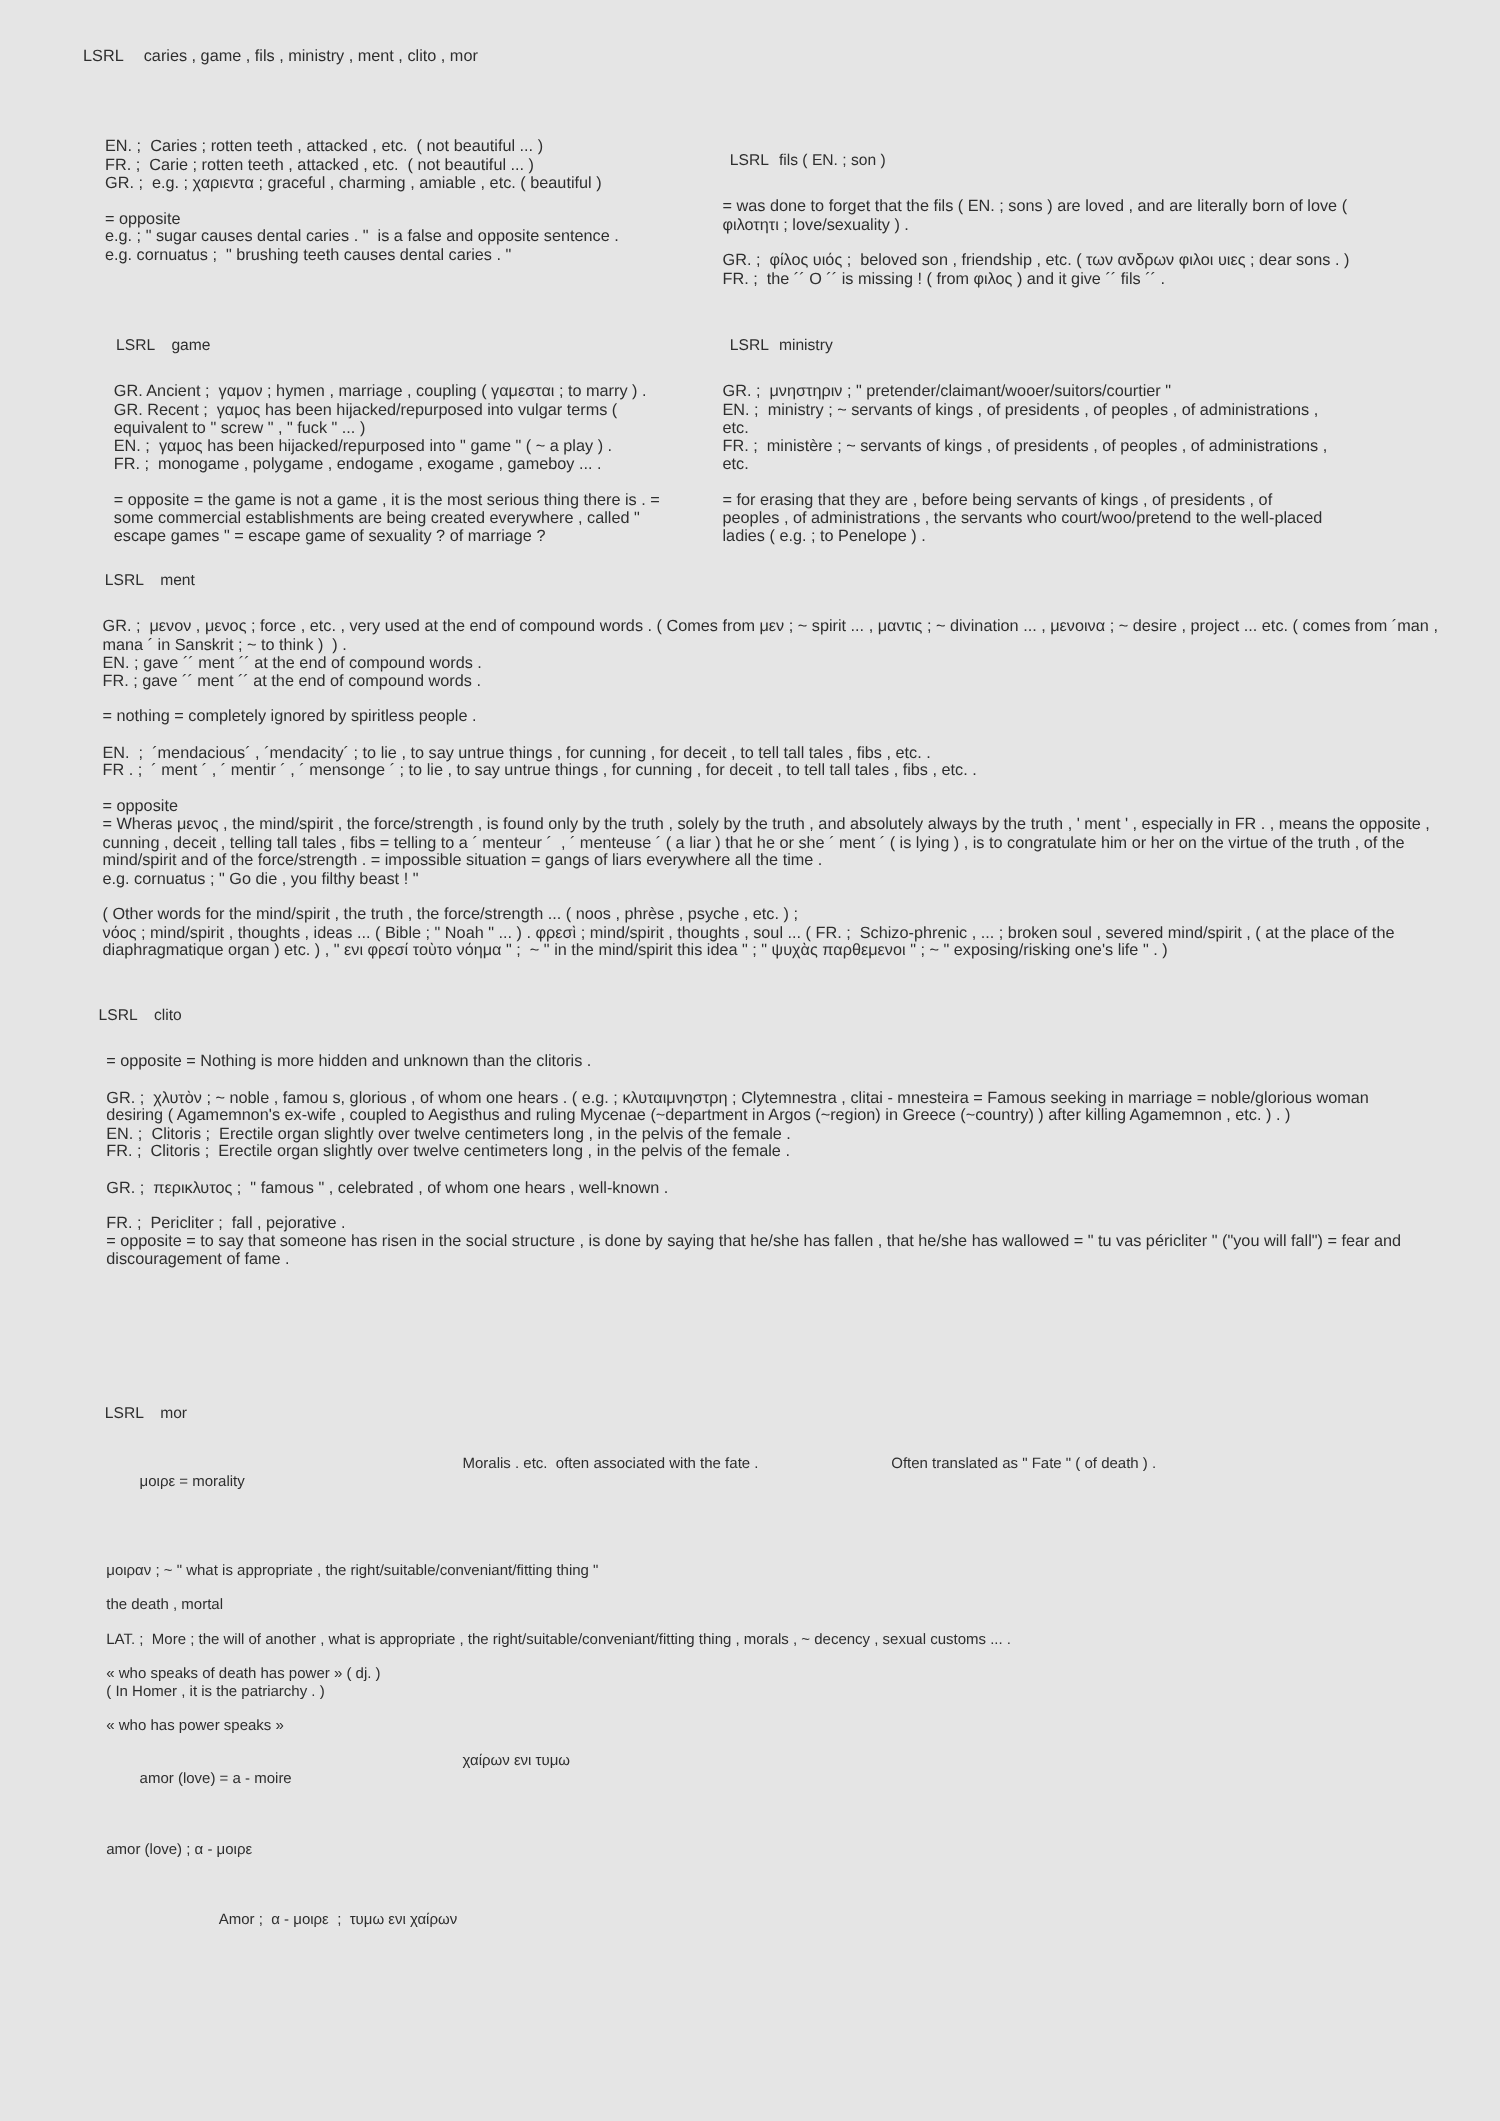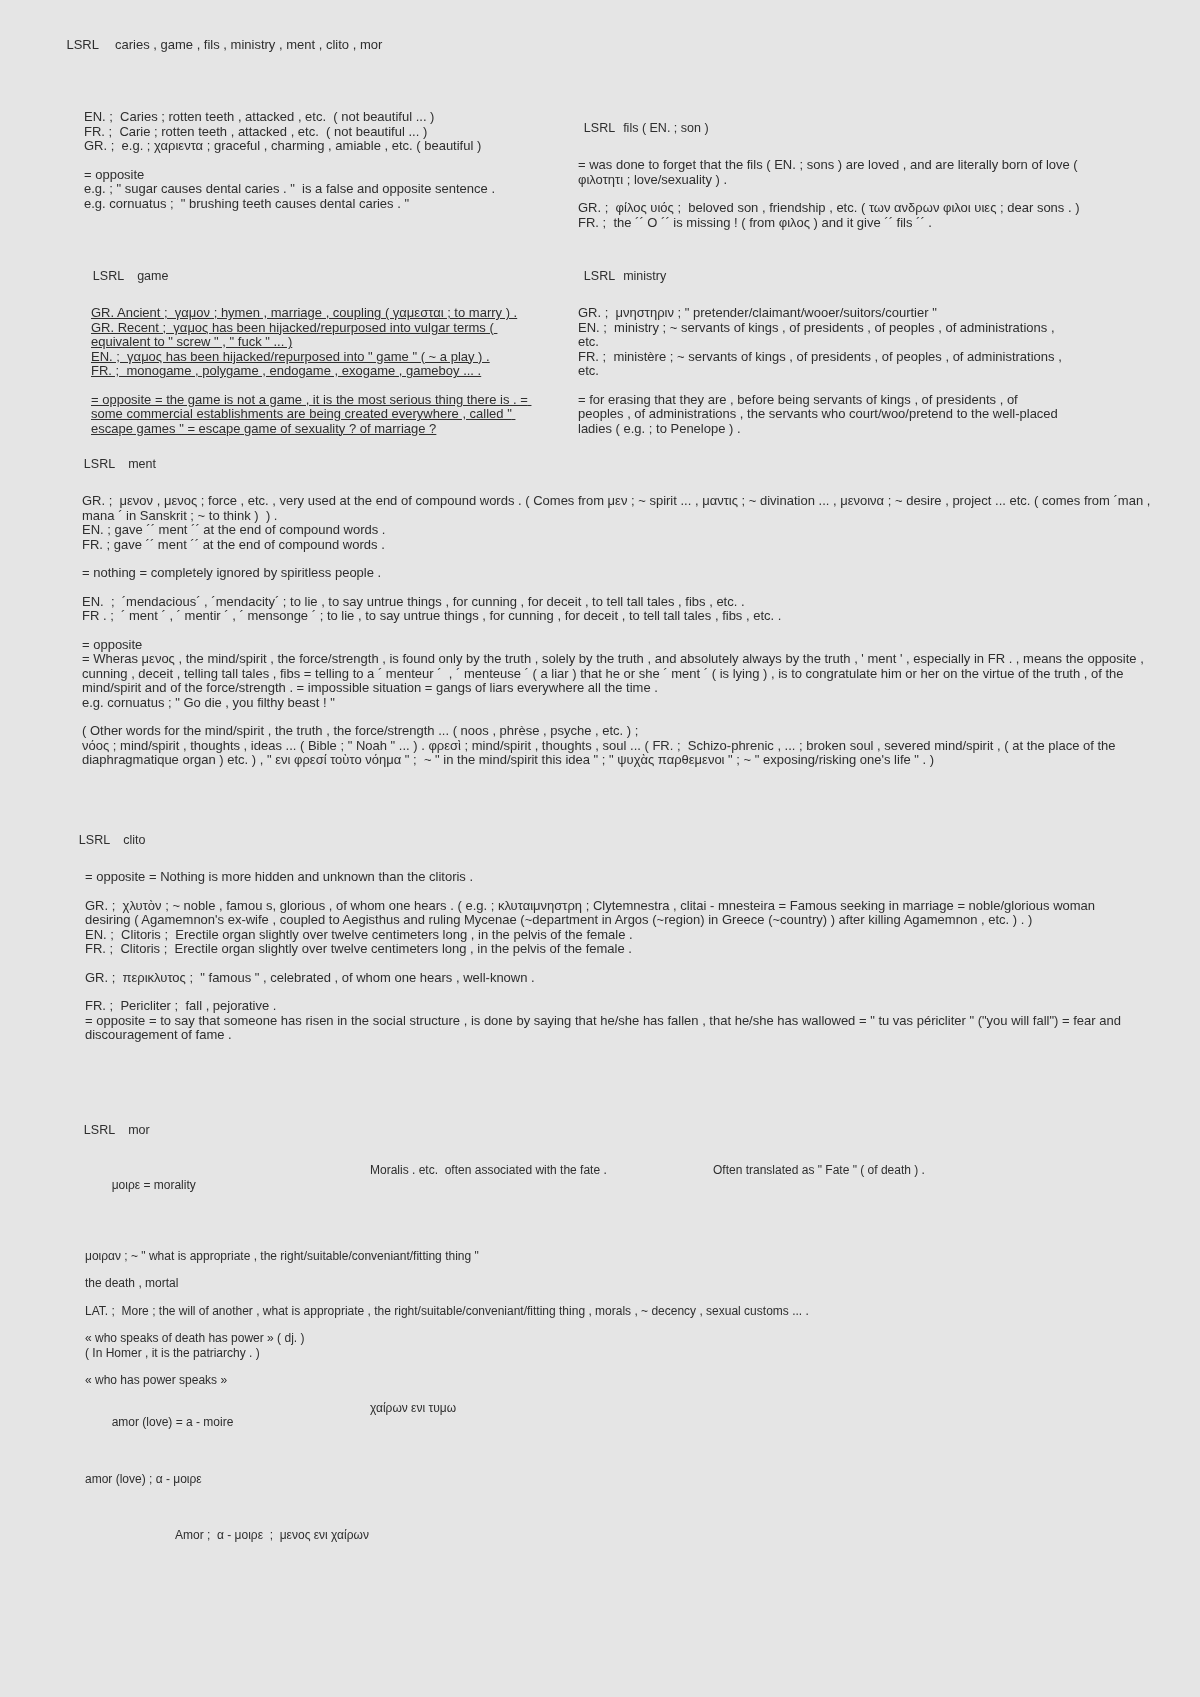--- a/index.html
+++ b/index.html
@@ -35,28 +35,28 @@
   .sec-content { margin-top: 7px; }
   .sec-content p {
     margin: 0 0 14px 0;
     font-size: 13px;
     line-height: 14.5px;
     white-space: pre-wrap;
   }
   .c-caries   { left: 63px;  top: 103px; width: 470px; }
   .c-caries .sec-content { margin-left: 21px; width: 455px; }
   .c-game     { left: 72px;  top: 254px; width: 470px; }
-  .c-game .sec-content { margin-left: 19px; width: 450px; text-decoration: underline; }
+  .c-game .sec-content { margin-left: 19px; width: 450px; }
   .c-fils     { left: 563px; top: 106px; width: 555px; }
   .c-fils .sec-content { margin-left: 15px; width: 535px; }
   .c-ministry { left: 563px; top: 254px; width: 500px; }
   .c-ministry .sec-content { margin-left: 15px; width: 485px; }
   .c-ment     { left: 63px;  top: 442px; width: 1095px; }
   .c-ment .sec-content { margin-left: 19px; width: 1073px; }
-  .c-clito    { left: 58px;  top: 818px; width: 1075px; }
+  .c-clito    { left: 58px;  top: 790px; width: 1075px; }
   .c-clito .sec-content { margin-left: 27px; width: 1045px; }
   .c-mor      { left: 63px;  top: 1108px; width: 1080px; }
   .c-mor .sec-content { margin-left: 22px; width: 1050px; }
   .c-mor .sec-content { margin-top: 10px; }
   .mor-row {
     position: relative;
     margin: 0 0 13px 0;
     min-height: 14.5px;
     font-size: 12px;
     line-height: 14.5px;
@@ -172,17 +172,17 @@
       <div class="mor-row">the death , mortal</div>
       <div class="mor-row lat-row">LAT. ;  More ; the will of another , what is appropriate , the right/suitable/conveniant/fitting thing , morals , ~ decency , sexual customs ... .</div>
       <div class="mor-row">« who speaks of death has power » ( dj. )
 ( In Homer , it is the patriarchy . )</div>
       <div class="mor-row">« who has power speaks »</div>
       <div class="mor-row">
         <span>amor (love) = a - moire</span>
         <span class="mor-col mor-col2">χαίρων ενι τυμω</span>
       </div>
       <div class="mor-row">amor (love) ; α - μοιρε</div>
-      <div class="mor-row amor-final">Amor ;  α - μοιρε  ;  μενος ενι χαίρων</div>
+      <div class="mor-row amor-final">Amor ;  α - μοιρε  ;  τυμω ενι χαίρων</div>
     </div>
   </section>
 
 </div>
 
 </body></html>

